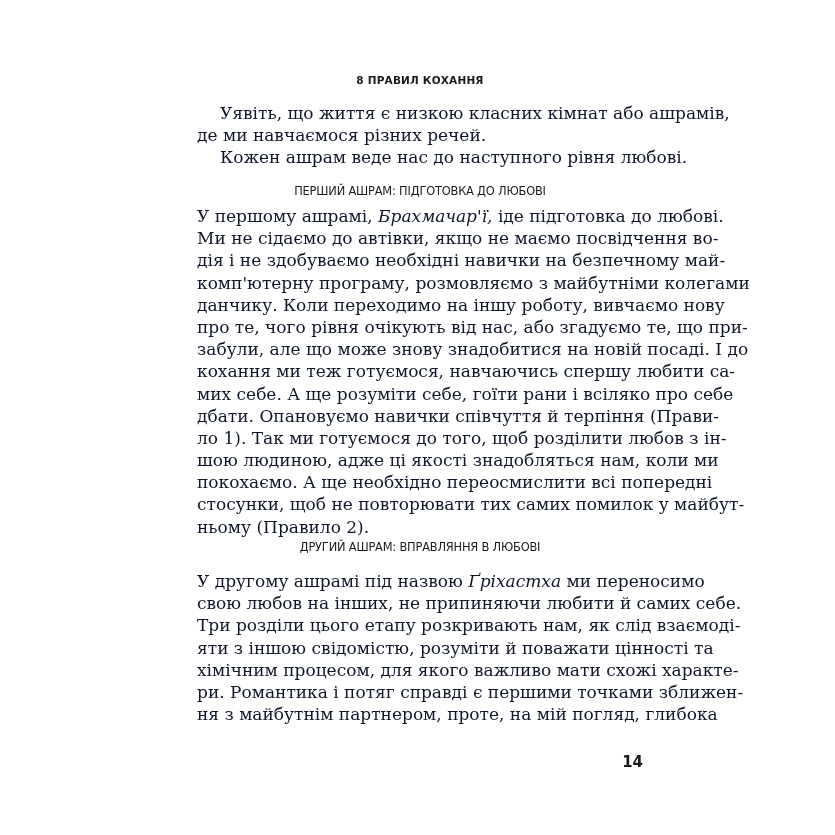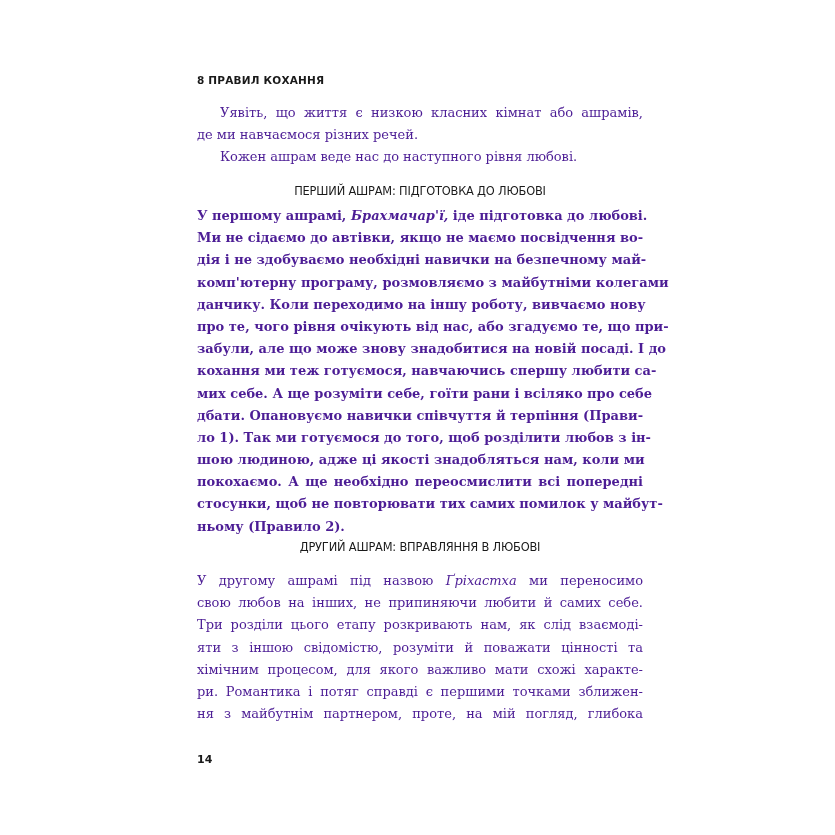--- a/index.html
+++ b/index.html
@@ -18,35 +18,35 @@
       left: 197px;
       top: 0;
       width: 446px;
       color: #1f1f1f;
     }
     .running-head {
       position: absolute;
       top: 74px;
       left: 0;
       width: 446px;
-      text-align: left;
+      text-align: center;
       font-family: "DejaVu Sans", sans-serif;
       font-weight: bold;
       font-size: 10.5px;
       letter-spacing: 0.2px;
       color: #1a1a1a;
     }
     .body-text {
       position: absolute;
       left: 0;
       width: 446px;
       font-family: "DejaVu Serif", serif;
-      font-size: 13px;
+      font-size: 17px;
       line-height: 22.2px;
-      color: #4c1d95;
+      color: #0f172a;
     }
     .line {
       display: block;
       white-space: nowrap;
       text-align: justify;
       text-align-last: justify;
       height: 22.2px;
     }
     .line.last {
       text-align-last: left;
@@ -63,44 +63,44 @@
       font-size: 12.4px;
       letter-spacing: -0.2px;
       color: #1a1a1a;
       transform: scaleX(0.92);
     }
     .page-number {
       position: absolute;
       top: 753px;
       left: 0;
       width: 446px;
-      text-align: left;
+      text-align: right;
       font-family: "DejaVu Sans", sans-serif;
       font-weight: bold;
-      font-size: 11px;
+      font-size: 15px;
       color: #1a1a1a;
     }
     em { font-style: italic; }
   </style>
 </head>
 <body>
 
 <div class="page">
 
   <div class="running-head">8 ПРАВИЛ КОХАННЯ</div>
 
   <div class="body-text" style="top:102px;">
     <span class="line indent">Уявіть, що життя є низкою класних кімнат або ашрамів,</span>
     <span class="line last">де ми навчаємося різних речей.</span>
     <span class="line indent last">Кожен ашрам веде нас до наступного рівня любові.</span>
   </div>
 
   <div class="section-heading" style="top:183px;">ПЕРШИЙ АШРАМ: ПІДГОТОВКА ДО ЛЮБОВІ</div>
 
-  <div class="body-text" style="top:205px;font-weight:bold;">
+  <div class="body-text" style="top:205px;">
     <span class="line"><span>У першому ашрамі, </span><em>Брахмачар'ї,</em><span> іде підготовка до любові.</span></span>
     <span class="line">Ми не сідаємо до автівки, якщо не маємо посвідчення во-</span>
     <span class="line">дія і не здобуваємо необхідні навички на безпечному май-</span>
     <span class="line">комп'ютерну програму, розмовляємо з майбутніми колегами</span>
     <span class="line">данчику. Коли переходимо на іншу роботу, вивчаємо нову</span>
     <span class="line">про те, чого рівня очікують від нас, або згадуємо те, що при-</span>
     <span class="line">забули, але що може знову знадобитися на новій посаді. І до</span>
     <span class="line">кохання ми теж готуємося, навчаючись спершу любити са-</span>
     <span class="line">мих себе. А ще розуміти себе, гоїти рани і всіляко про себе</span>
     <span class="line">дбати. Опановуємо навички співчуття й терпіння (Прави-</span>

